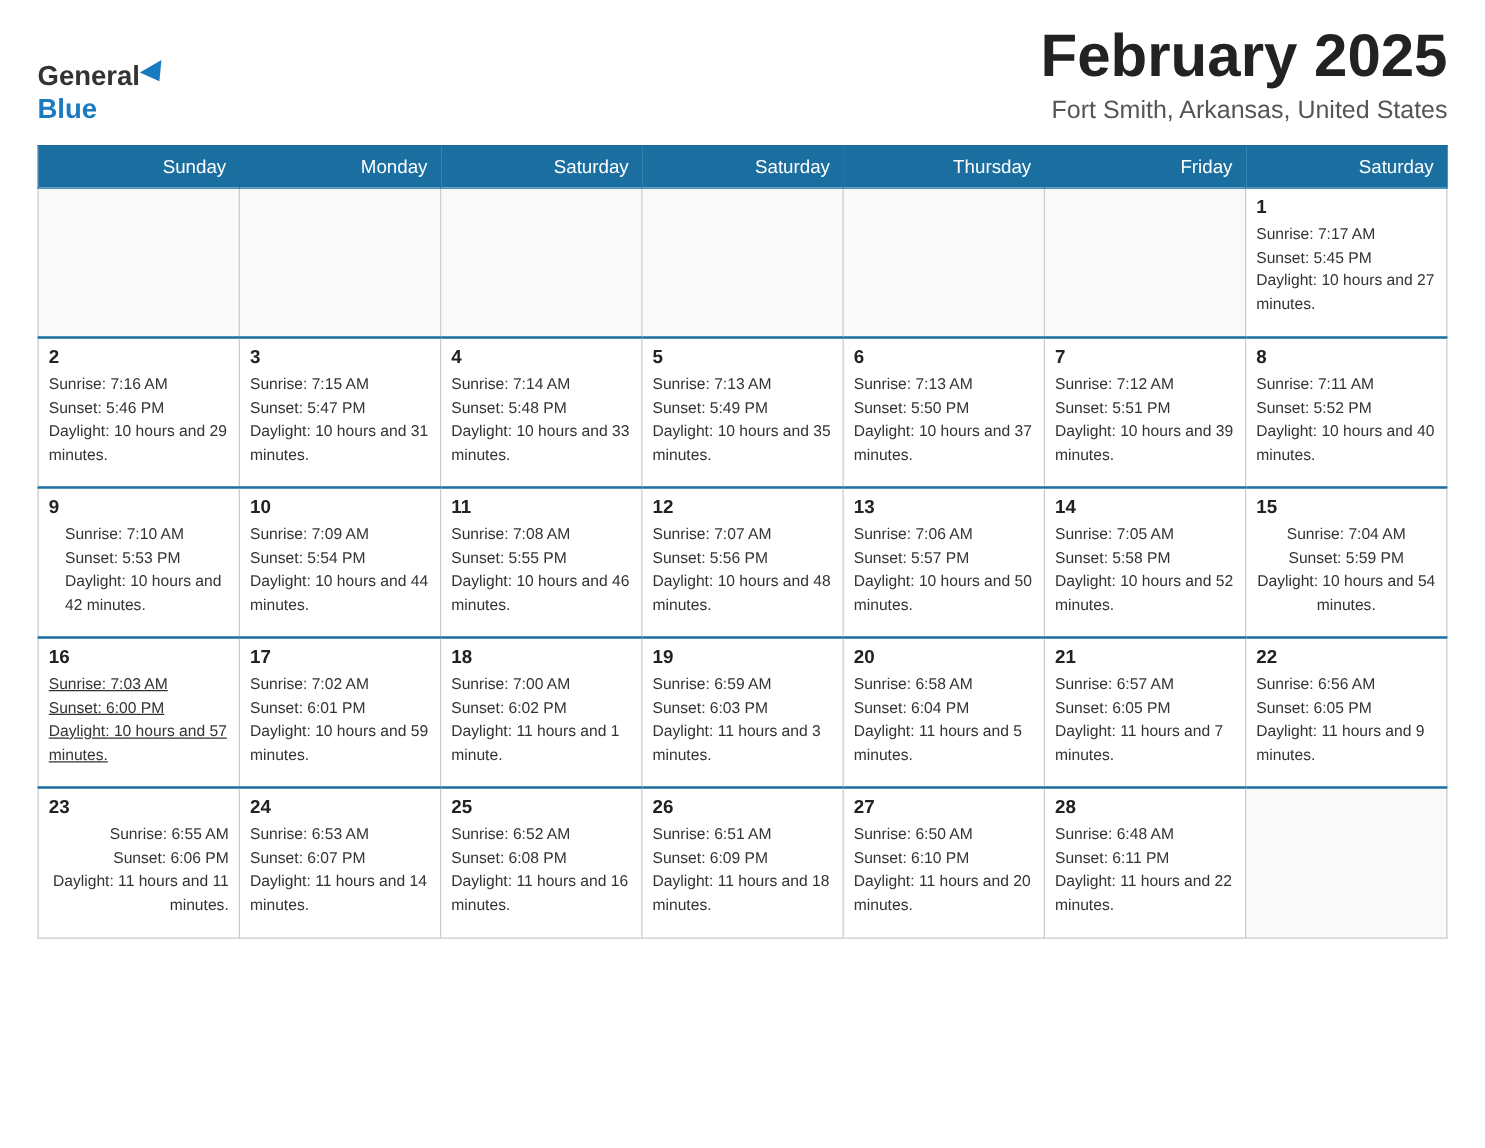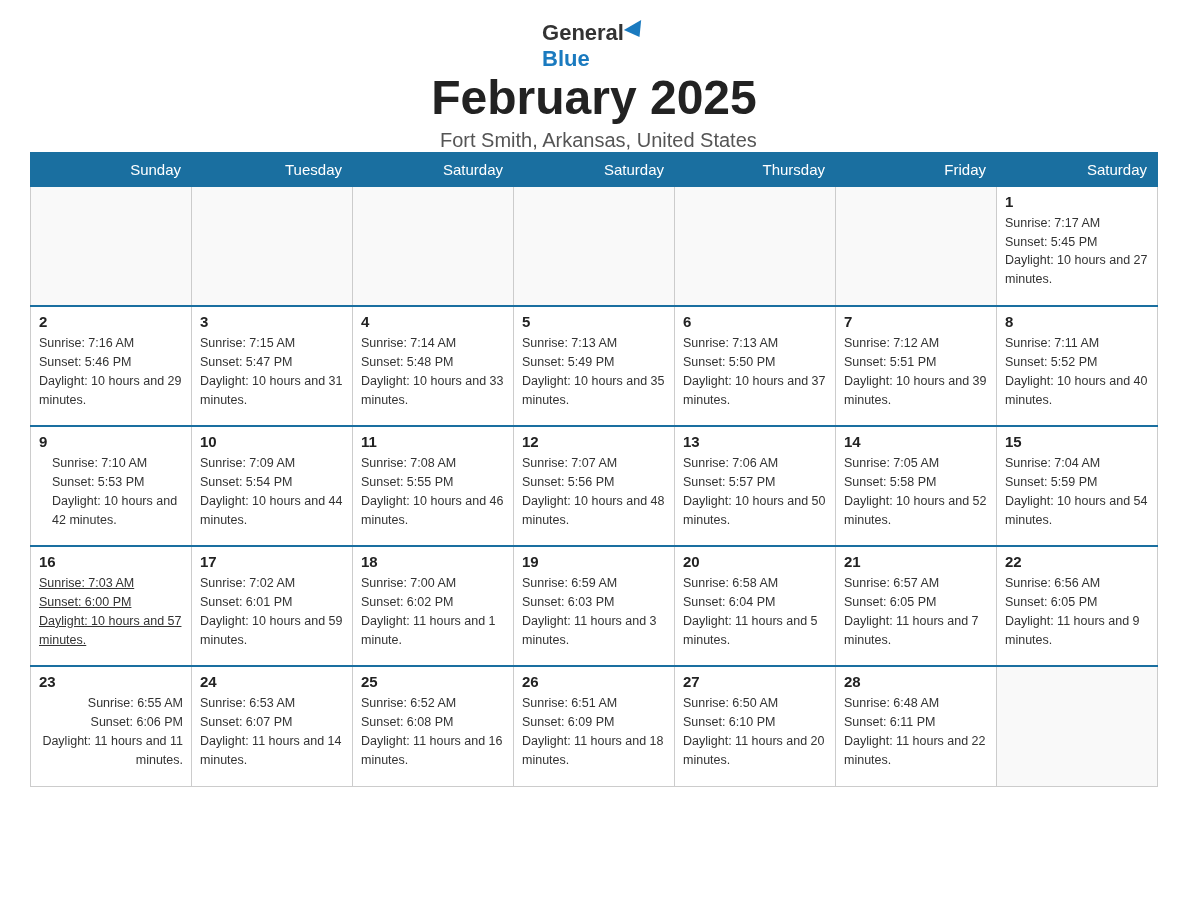--- a/index.html
+++ b/index.html
@@ -5,22 +5,22 @@
     * { box-sizing: border-box; margin: 0; padding: 0; }
     body {
       font-family: Arial, sans-serif;
       background: #fff;
       padding: 20px 30px;
       color: #333;
     }
     .header {
       display: flex;
       justify-content: space-between;
-      align-items: center;
-      flex-direction: column;
+      align-items: flex-end;
+      margin-bottom: 16px;
     }
     .logo {
       display: flex;
       flex-direction: column;
       align-items: flex-start;
     }
     .logo-general {
       font-size: 22px;
       font-weight: bold;
       color: #333;
@@ -112,21 +112,21 @@
   <div class="title-block">
     <div class="main-title">February 2025</div>
     <div class="subtitle">Fort Smith, Arkansas, United States</div>
   </div>
 </div>
 
 <table class="calendar">
   <thead>
     <tr>
     <th>Sunday</th>
-        <th>Tuesday</th>
+        <th>Monday</th>
         <th>Saturday</th>
         <th>Saturday</th>
         <th>Thursday</th>
         <th>Friday</th>
         <th>Saturday</th>
       </tr>
   </thead>
   <tbody id="calendar-body">
   <tr>
         <td class="empty"></td>
@@ -218,21 +218,21 @@
 Daylight: 10 hours and 50 minutes.</div>
         </td>
         <td>
           <div class="day-number">14</div>
           <div class="day-info" style="white-space: pre-line;">Sunrise: 7:05 AM
 Sunset: 5:58 PM
 Daylight: 10 hours and 52 minutes.</div>
         </td>
         <td>
           <div class="day-number">15</div>
-          <div class="day-info" style="white-space: pre-line;">Sunrise: 7:04 AM
+          <div class="day-info" style="white-space: pre-line; text-align: center;">Sunrise: 7:04 AM
 Sunset: 5:59 PM
 Daylight: 10 hours and 54 minutes.</div>
         </td>
       </tr>
       <tr class="row-border">
         <td>
           <div class="day-number">16</div>
           <div class="day-info" style="white-space: pre-line; text-decoration: underline;">Sunrise: 7:03 AM
 Sunset: 6:00 PM
 Daylight: 10 hours and 57 minutes.</div>

